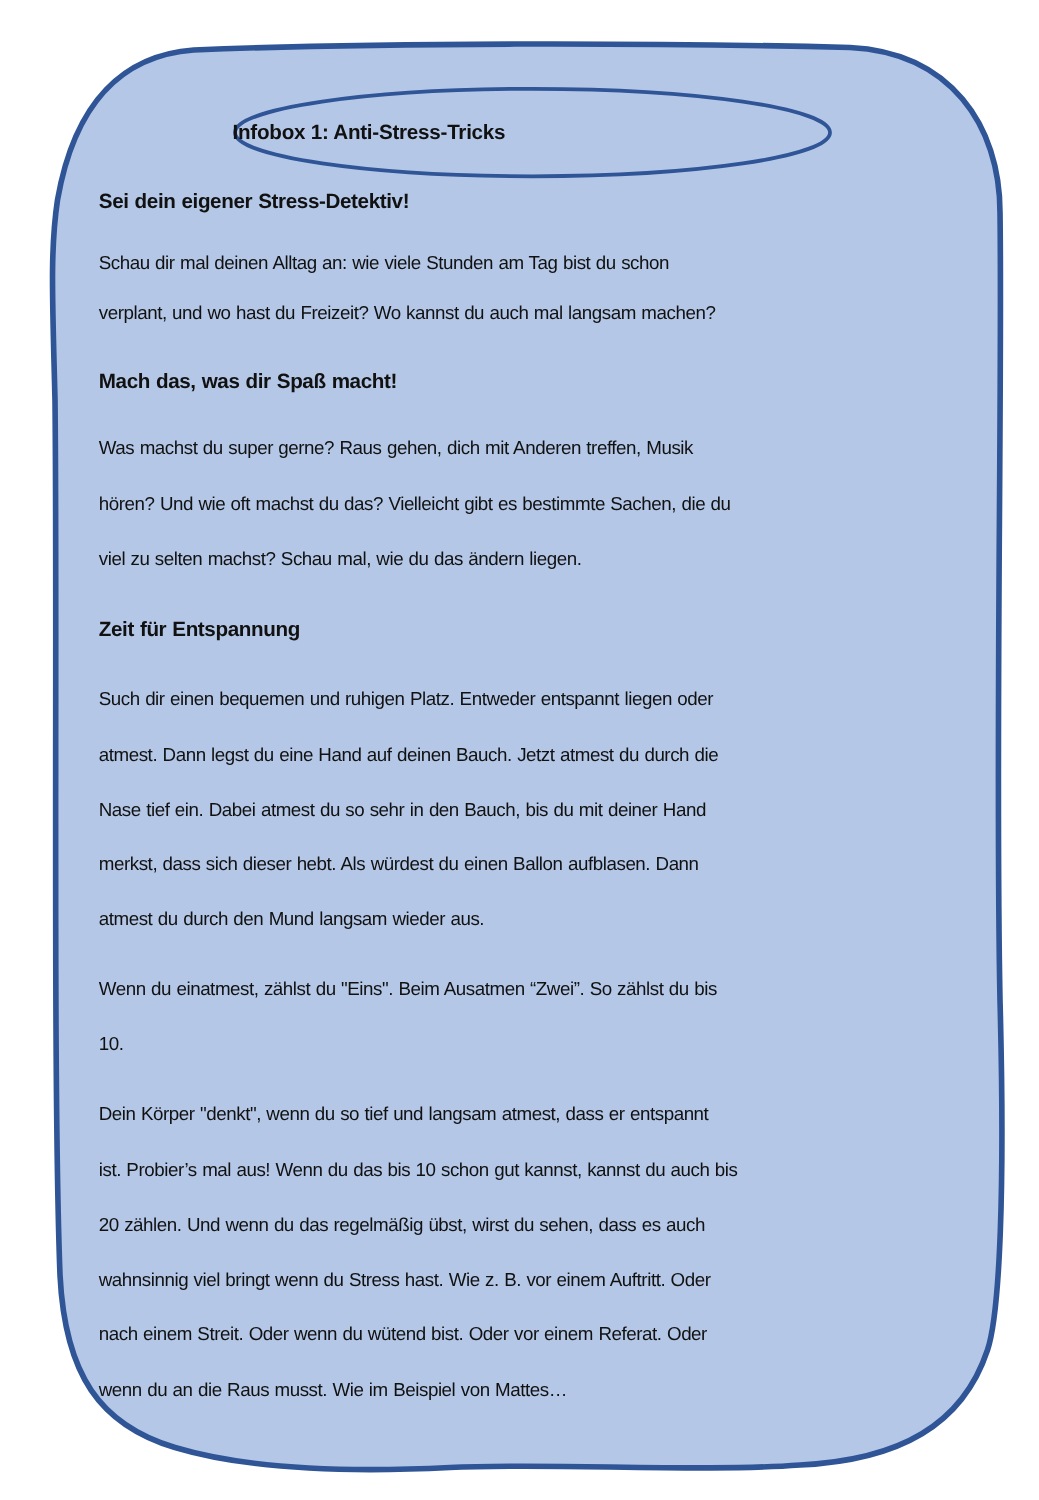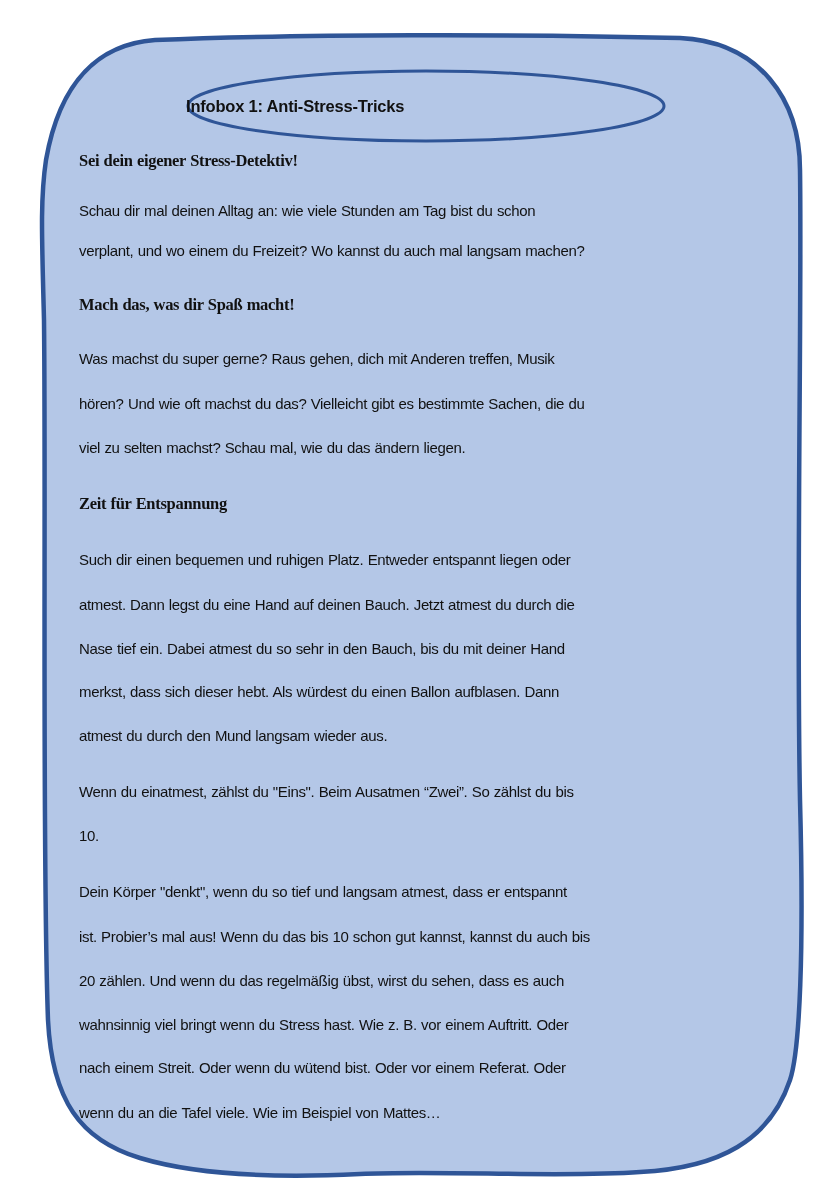--- a/index.html
+++ b/index.html
@@ -3,21 +3,21 @@
 <meta charset="utf-8">
 <style>
   html, body { margin:0; padding:0; background:#ffffff; }
   body { width:831px; height:1200px; position:relative; overflow:hidden;
          font-family:"Liberation Sans", "DejaVu Sans", sans-serif; color:#111; }
   .shape { position:absolute; left:0; top:0; }
   .title { position:absolute; left:186px; top:92px; width:480px; text-align:left;
            font-weight:bold; font-size:16.5px; line-height:28px; letter-spacing:-0.2px; }
   .line { position:absolute; left:79px; font-size:15px; white-space:nowrap;
           letter-spacing:-0.35px; word-spacing:0.5px; line-height:22px; }
-  .line.b { font-weight:bold; font-size:16.5px; letter-spacing:-0.3px;font-family:Liberation Serif, serif; }
+  .line.b { font-weight:bold; font-size:16.5px; letter-spacing:-0.3px; }
 </style>
 </head>
 <body>
 
 <svg class="shape" width="831" height="1200" viewBox="0 0 831 1200">
   <path d="M155,40
     C300,34 520,34 680,38
     C760,42 800,100 800,170
     C802,300 796,600 800,800
     C804,950 800,1050 790,1080
@@ -28,21 +28,21 @@
     C42,860 46,500 44,320
     C42,240 40,200 46,160
     C60,80 100,44 155,40 Z" fill="#b4c7e7" stroke="#2f5597" stroke-width="4.5"></path>
   <ellipse cx="426" cy="106" rx="238" ry="35" fill="none" stroke="#2f5597" stroke-width="3"></ellipse>
 </svg>
 
 <div class="title">Infobox 1: Anti-Stress-Tricks</div>
 
 <div class="line b" style="top:150px">Sei dein eigener Stress-Detektiv!</div>
 <div class="line" style="top:200px">Schau dir mal deinen Alltag an: wie viele Stunden am Tag bist du schon</div>
-<div class="line" style="top:240px">verplant, und wo einem du Freizeit? Wo kannst du auch mal langsam machen?</div>
+<div class="line" style="top:240px">verplant, und wo hast du Freizeit? Wo kannst du auch mal langsam machen?</div>
 
 <div class="line b" style="top:294px">Mach das, was dir Spaß macht!</div>
 <div class="line" style="top:348px">Was machst du super gerne? Raus gehen, dich mit Anderen treffen, Musik</div>
 <div class="line" style="top:393px">hören? Und wie oft machst du das? Vielleicht gibt es bestimmte Sachen, die du</div>
 <div class="line" style="top:437px">viel zu selten machst? Schau mal, wie du das ändern liegen.</div>
 
 <div class="line b" style="top:493px">Zeit für Entspannung</div>
 <div class="line" style="top:549px">Such dir einen bequemen und ruhigen Platz. Entweder entspannt liegen oder</div>
 <div class="line" style="top:594px">atmest. Dann legst du eine Hand auf deinen Bauch. Jetzt atmest du durch die</div>
 <div class="line" style="top:638px">Nase tief ein. Dabei atmest du so sehr in den Bauch, bis du mit deiner Hand</div>
@@ -50,13 +50,13 @@
 <div class="line" style="top:725px">atmest du durch den Mund langsam wieder aus.</div>
 
 <div class="line" style="top:781px">Wenn du einatmest, zählst du "Eins". Beim Ausatmen “Zwei”. So zählst du bis</div>
 <div class="line" style="top:825px">10.</div>
 
 <div class="line" style="top:881px">Dein Körper "denkt", wenn du so tief und langsam atmest, dass er entspannt</div>
 <div class="line" style="top:926px">ist. Probier’s mal aus! Wenn du das bis 10 schon gut kannst, kannst du auch bis</div>
 <div class="line" style="top:970px">20 zählen. Und wenn du das regelmäßig übst, wirst du sehen, dass es auch</div>
 <div class="line" style="top:1014px">wahnsinnig viel bringt wenn du Stress hast. Wie z. B. vor einem Auftritt. Oder</div>
 <div class="line" style="top:1057px">nach einem Streit. Oder wenn du wütend bist. Oder vor einem Referat. Oder</div>
-<div class="line" style="top:1102px">wenn du an die Tafel viele. Wie im Beispiel von Mattes…</div>
+<div class="line" style="top:1102px">wenn du an die Raus musst. Wie im Beispiel von Mattes…</div>
 
 </body></html>

